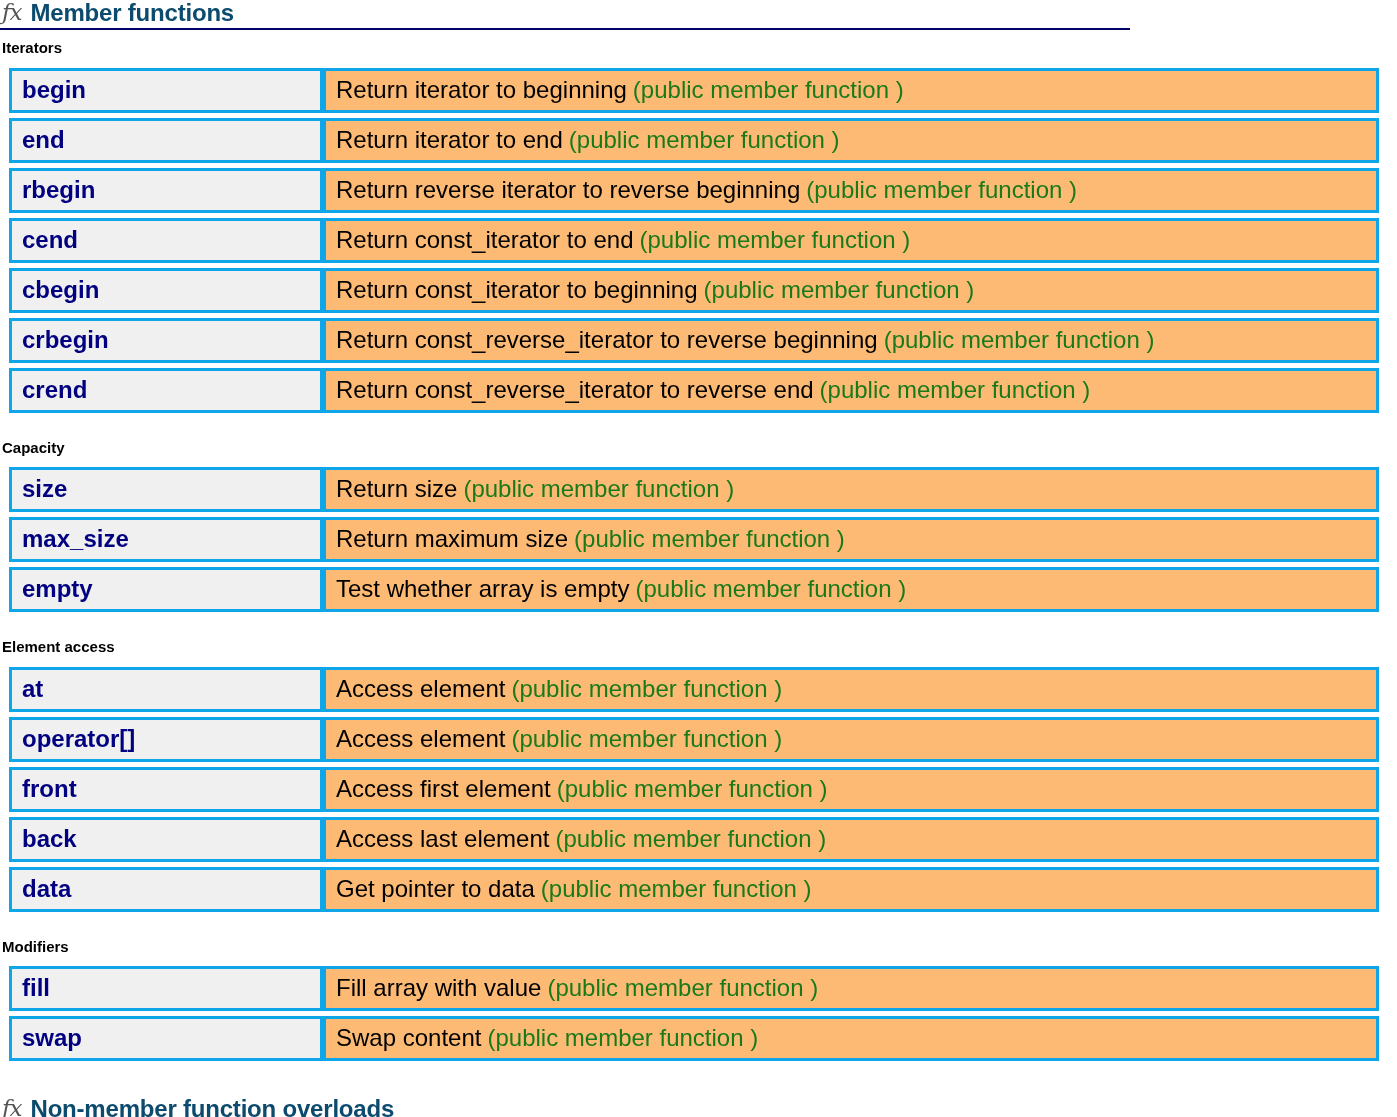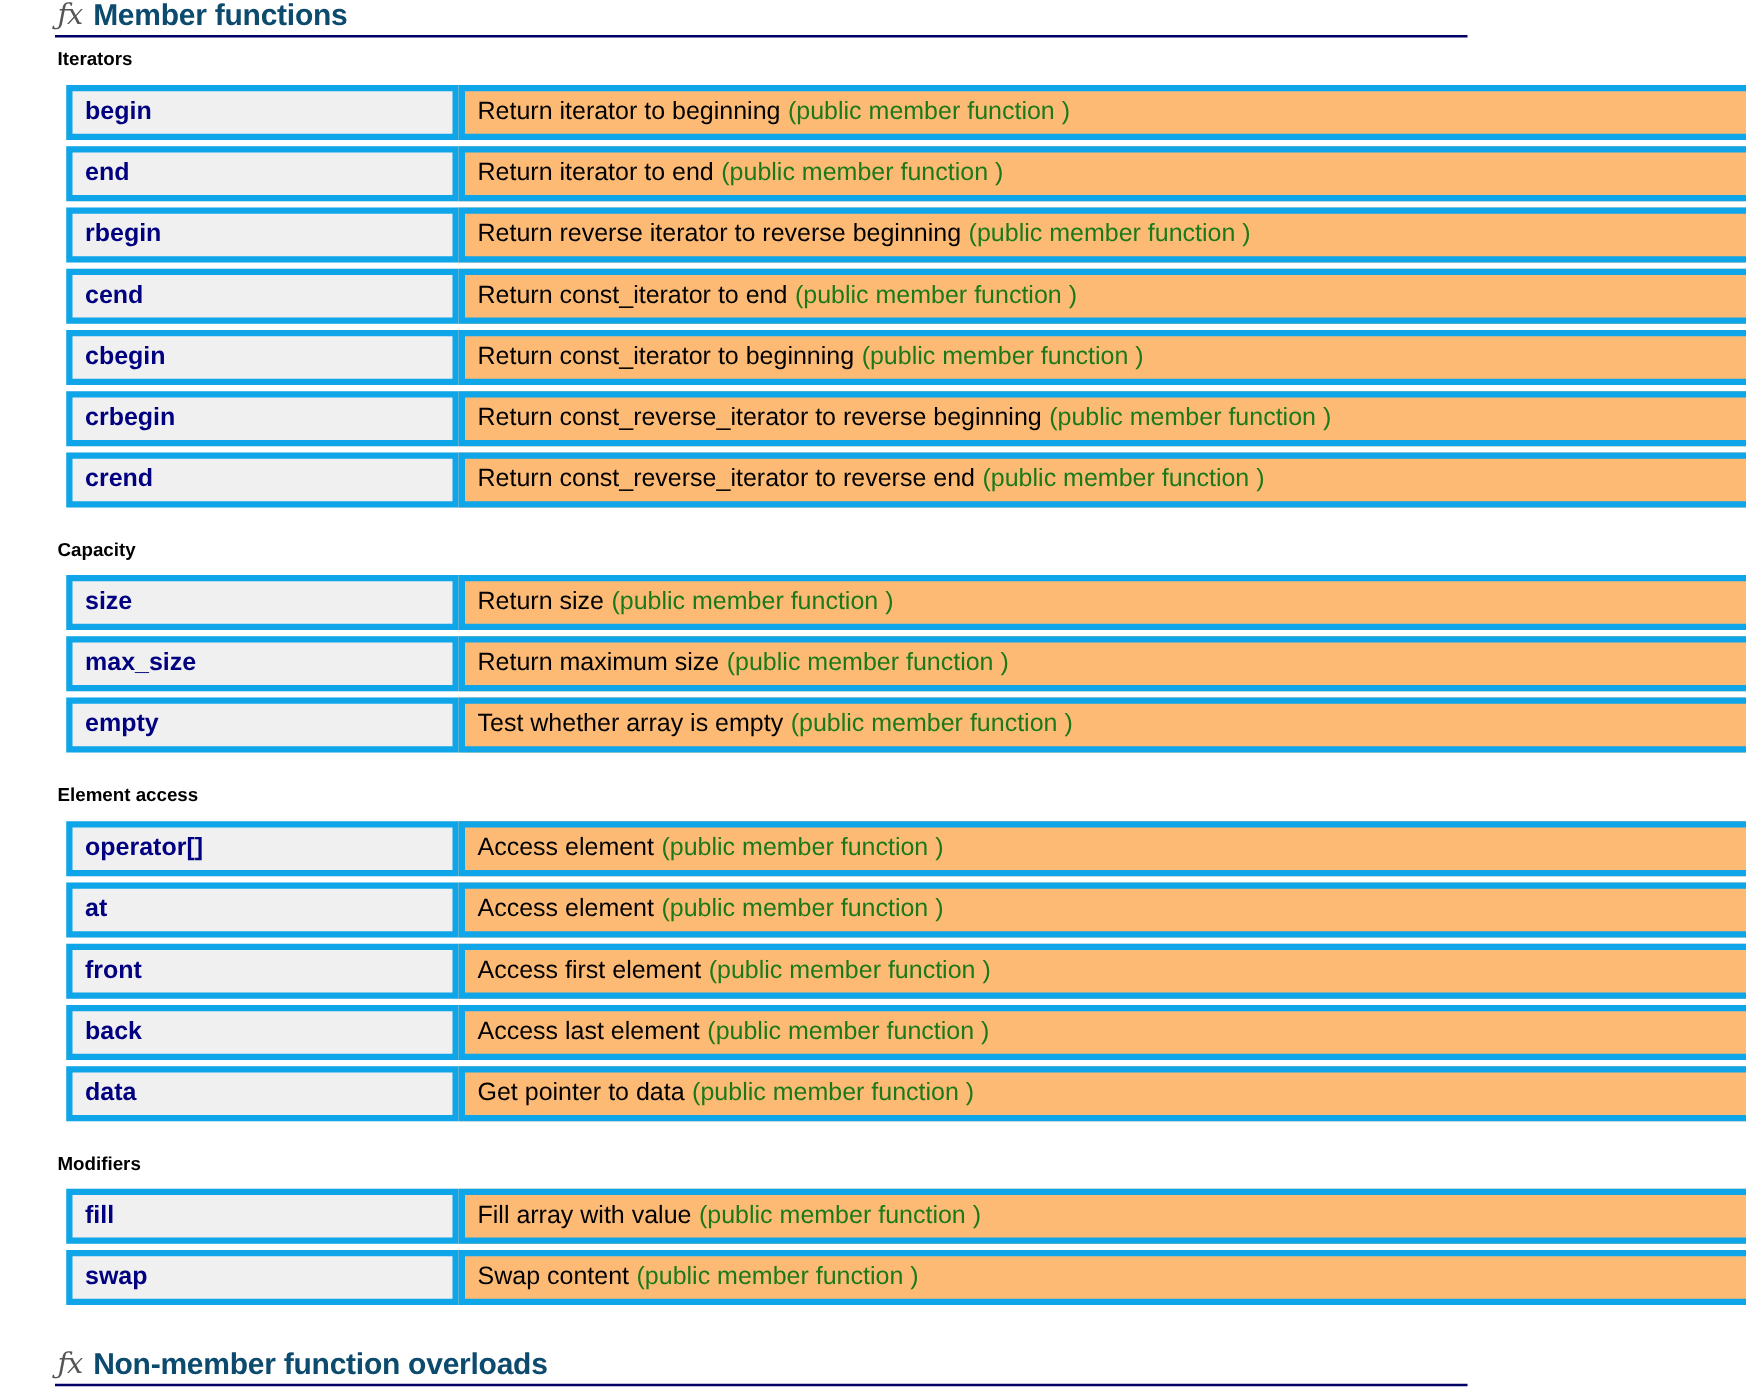--- a/index.html
+++ b/index.html
@@ -12,21 +12,20 @@
     height: 1117px;
     font-family: "Liberation Sans", sans-serif;
     color: #000000;
     overflow: hidden;
   }
   .page {
     position: relative;
     width: 1130px;
     height: 1117px;
     box-sizing: border-box;
-    margin-left: 44px;
   }
 
   
   .fx-header {
     display: flex;
     align-items: flex-end;
     padding: 0 0 3px 2px;
     border-bottom: 2px solid #000066;
     margin-bottom: 10px;
   }
@@ -66,23 +65,23 @@
 
   
   table.fn-table {
     border-collapse: separate;
     border-spacing: 0 5px;
     width: 1370px;
     margin-left: 9px;
     table-layout: fixed;
   }
   table.fn-table td {
-    border: 5px solid #0ea5e9;
+    border: 3px solid #0ea5e9;
     padding: 4px 0 5px 10px;
-    font-size: 20px;
+    font-size: 24px;
     line-height: 1.25;
     vertical-align: middle;
     height: 28px;
     box-sizing: border-box;
   }
   td.fn-name {
     width: 314px;
     background: #f0f0f0;
     font-weight: bold;
     color: #000080;
@@ -170,25 +169,25 @@
               <td class="fn-desc"><span class="desc-text">Test whether array is empty</span><span class="desc-kind">(public member function )</span></td>
             </tr>
           </tbody>
         </table>
       </div>
       <div class="group">
         <div class="subheading">Element access</div>
         <table class="fn-table">
           <tbody>
             <tr>
+              <td class="fn-name">at</td>
+              <td class="fn-desc"><span class="desc-text">Access element</span><span class="desc-kind">(public member function )</span></td>
+            </tr>
+            <tr>
               <td class="fn-name">operator[]</td>
-              <td class="fn-desc"><span class="desc-text">Access element</span><span class="desc-kind">(public member function )</span></td>
-            </tr>
-            <tr>
-              <td class="fn-name">at</td>
               <td class="fn-desc"><span class="desc-text">Access element</span><span class="desc-kind">(public member function )</span></td>
             </tr>
             <tr>
               <td class="fn-name">front</td>
               <td class="fn-desc"><span class="desc-text">Access first element</span><span class="desc-kind">(public member function )</span></td>
             </tr>
             <tr>
               <td class="fn-name">back</td>
               <td class="fn-desc"><span class="desc-text">Access last element</span><span class="desc-kind">(public member function )</span></td>
             </tr>

